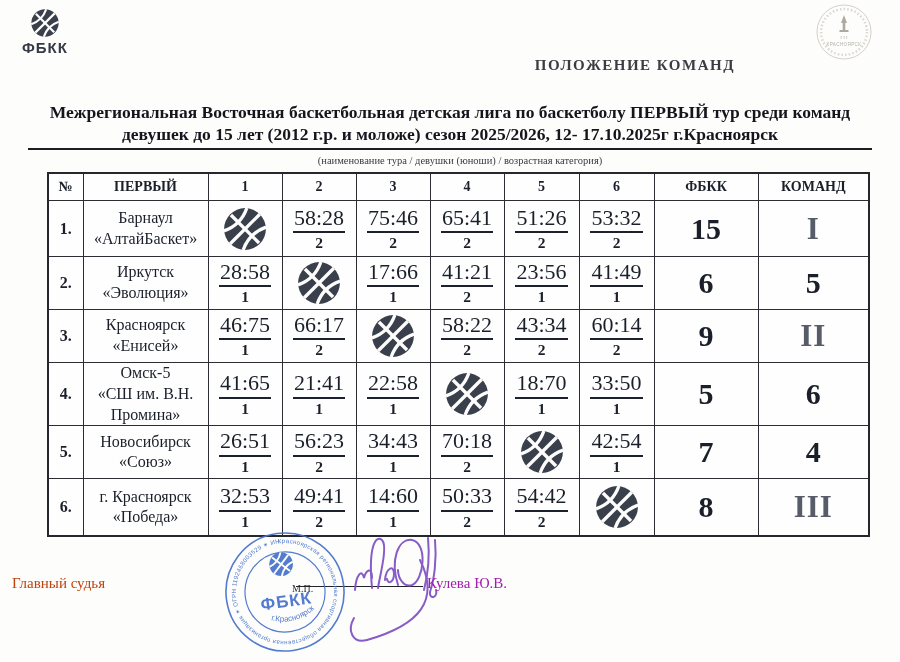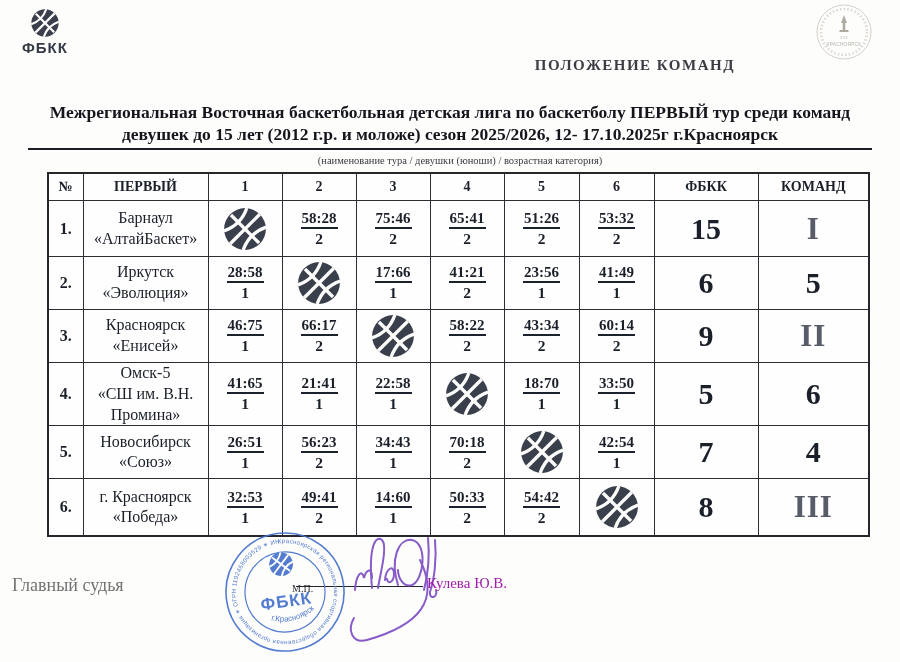--- a/index.html
+++ b/index.html
@@ -22,29 +22,29 @@
   
   table.standings{position:absolute;left:47px;top:172px;border-collapse:collapse;table-layout:fixed;width:821px;background:#fefefe;}
   table.standings td,table.standings th{border:1.4px solid #2c2c33;text-align:center;vertical-align:middle;padding:0;color:#1a1f29;}
   table.standings{border:2px solid #26262d;}
   th.hdr{font-size:14px;font-weight:bold;height:26px;color:#15151d;}
   td.c-num{font-weight:bold;font-size:16px;}
   td.c-team{font-size:16px;line-height:1.3;white-space:pre-line;}
   td.c-game{height:52px;}
   tr.row-1 td{height:55px;}  tr.row-4 td{height:62px;}  tr.row-6 td{height:56px;}
   .sc{display:inline-flex;flex-direction:column;align-items:center;line-height:1.2;}
-  .sc .s{font-weight:bold;font-size:15px;border-bottom:2px solid #1c212e;padding:0 1px;}
+  .sc .s{font-weight:normal;font-size:22px;border-bottom:2px solid #1c212e;padding:0 1px;}
   .sc .p{font-weight:bold;font-size:15.5px;margin-top:1px;}
   .ball{width:46px;height:46px;color:#3a3f4c;display:block;margin:2px auto;}
   td.c-pts{font-weight:bold;font-size:30px;color:#12121a;}
   td.c-place{font-weight:bold;font-size:30px;color:#12121a;}
   td.c-place.roman{color:#575c68;font-size:31px;letter-spacing:1px;}
 
   
-  .judge-label{position:absolute;left:12px;top:575px;font-size:18px;color:#737373;}
+  .judge-label{position:absolute;left:12px;top:575px;font-size:15px;color:#c2410c;}
   .judge-name{position:absolute;left:427px;top:575px;font-size:15px;color:#a21caf;}
   .sig-line{position:absolute;left:296px;top:586px;width:127px;border-top:1.5px solid #23232a;}
   .stamp{position:absolute;left:222px;top:529px;width:126px;height:126px;transform:rotate(-8deg);opacity:.92;}
   .signature{position:absolute;left:345px;top:528px;width:112px;height:118px;opacity:.92;}
 </style>
 </head>
 <body>
 
 <div class="page">
 

